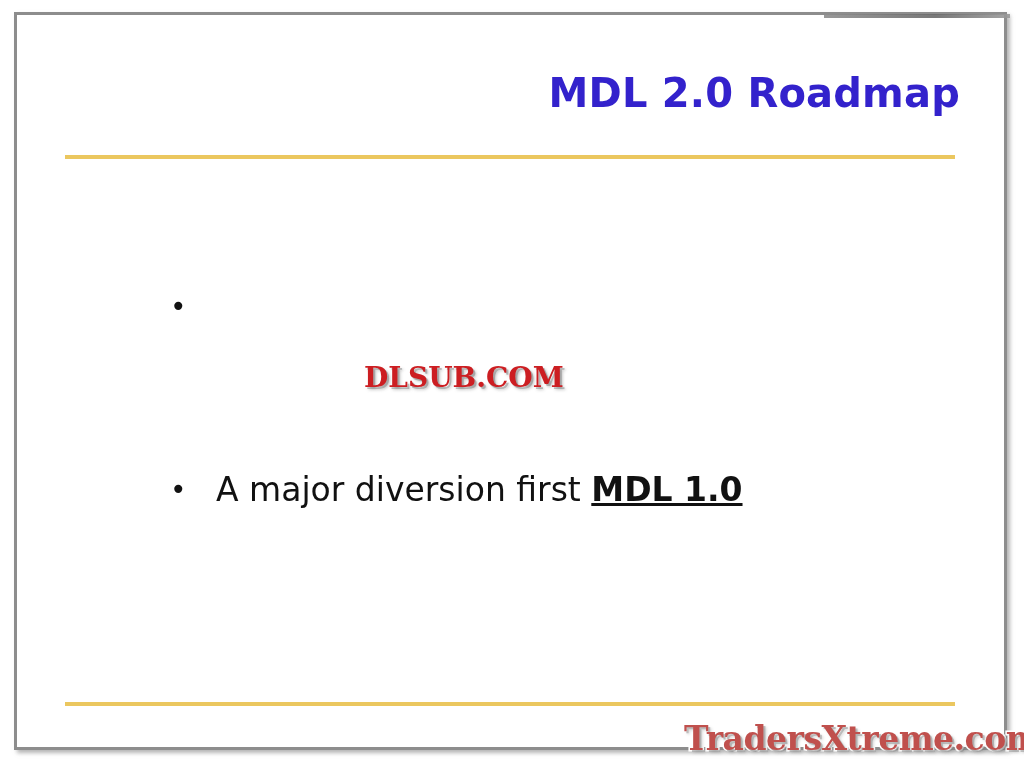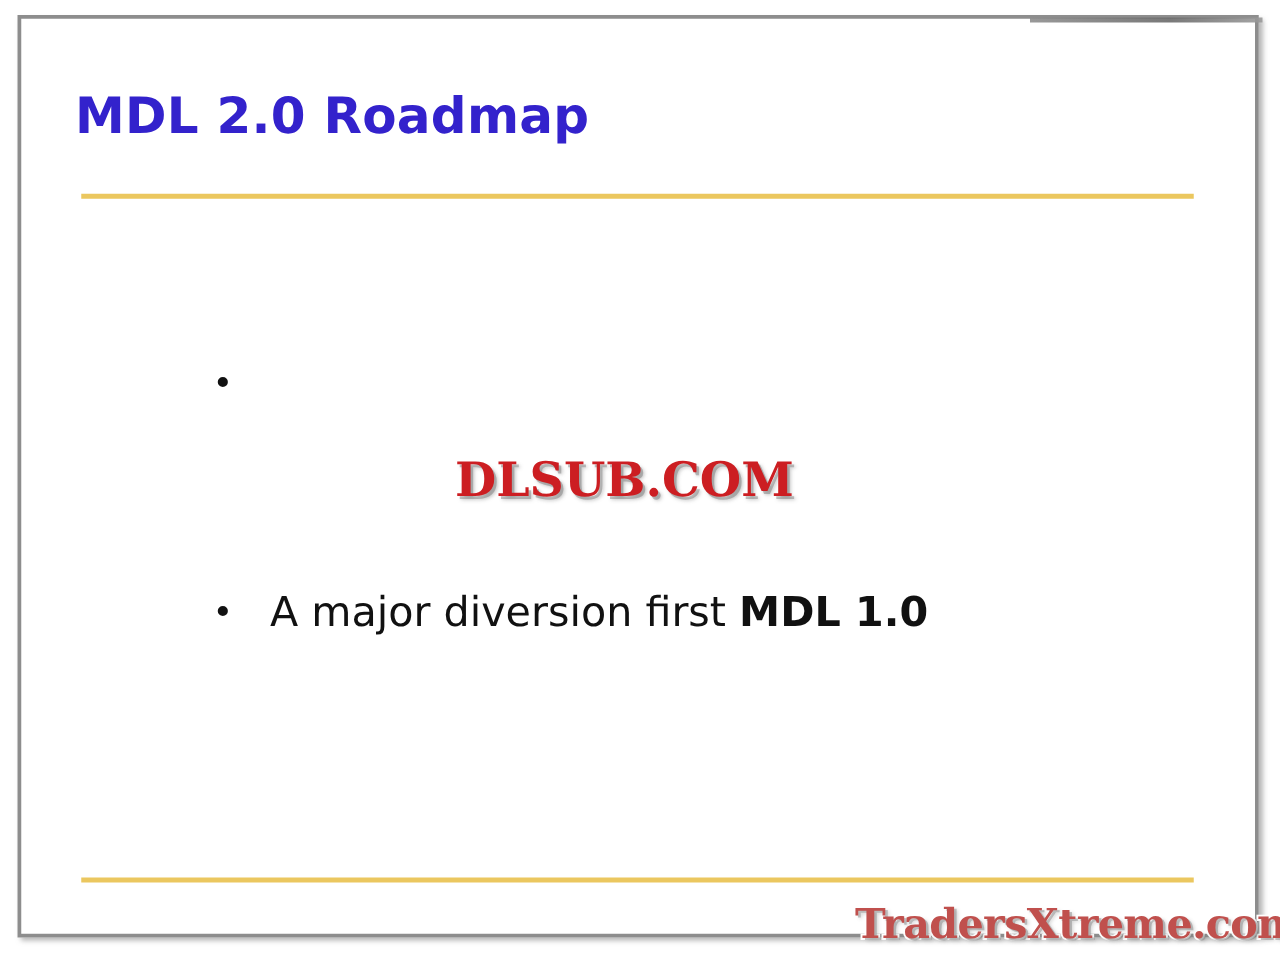--- a/index.html
+++ b/index.html
@@ -31,21 +31,21 @@
     background: #ffffff;
     box-shadow: 3px 3px 4px rgba(120,120,120,0.55);
   }
 
   
   .slide-title {
     position: absolute;
     left: 60px;
     top: 70px;
     width: 900px;
-    text-align: left;
+    text-align: right;
     font-family: "DejaVu Sans", sans-serif;
     font-weight: bold;
     font-size: 40px;
     letter-spacing: 0.2px;
     color: #3322CC;
     white-space: nowrap;
   }
 
   
   .rule {
@@ -80,21 +80,21 @@
     width: 46px;
     font-size: 28px;
     line-height: 50px;
     color: #111111;
     text-align: left;
   }
   .bullet-text {
     flex: 1 1 auto;
     max-width: 640px;
   }
-  .bullet-text .strong { font-weight: bold; }
+  .bullet-text .strong { font-weight: bold; text-decoration: underline; }
 
   
   .wm {
     position: absolute;
     font-weight: bold;
     white-space: nowrap;
     pointer-events: none;
     user-select: none;
   }
 
@@ -121,21 +121,21 @@
     height: 4px;
     background: linear-gradient(90deg, #8d8d8d 0%, #6a6a6a 60%, #9a9a9a 100%);
     opacity: 0.9;
   }
 
   
   .wm-dlsub {
     left: 364px;
     top: 361px;
     font-family: "DejaVu Serif", serif;
-    font-size: 38px;
+    font-size: 28px;
     letter-spacing: 0px;
     color: #CC1E22;
     -webkit-text-stroke: 3px #ffffff;
     paint-order: stroke fill;
     text-shadow:
       2px 2px 0 rgba(120,120,120,0.45),
       3px 3px 3px rgba(100,100,100,0.35);
   }
 
   

